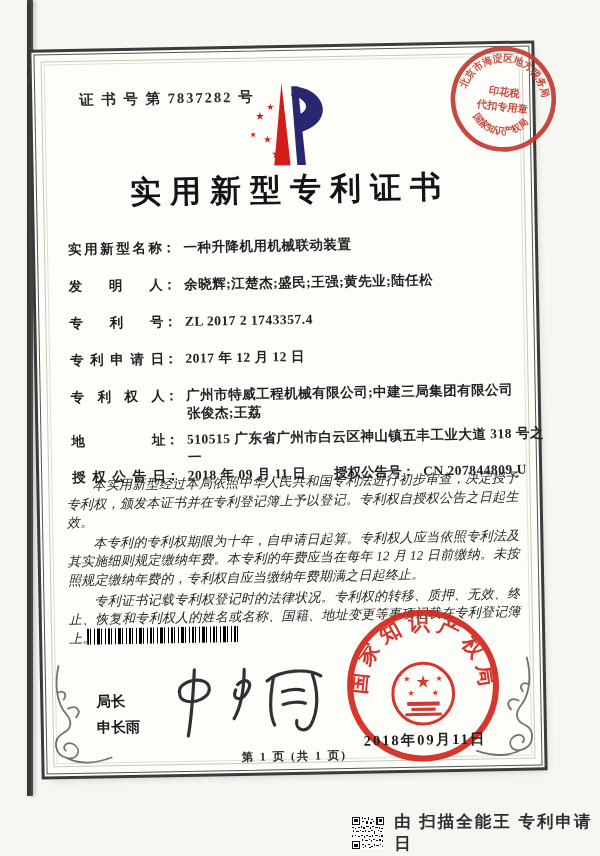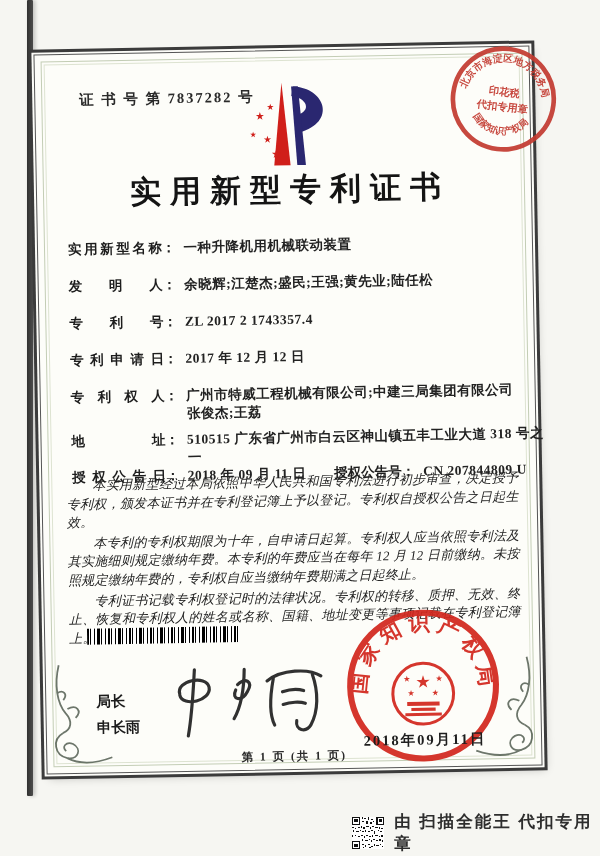--- a/index.html
+++ b/index.html
@@ -223,16 +223,16 @@
           <rect x="23" y="1" width="5" height="5"></rect>
           <rect x="1" y="23" width="5" height="5"></rect>
       </g>
       <g fill="#111">
         <rect x="2" y="2" width="3" height="3"></rect>
           <rect x="24" y="2" width="3" height="3"></rect>
           <rect x="2" y="24" width="3" height="3"></rect>
         <path d="M9 0h1v2h-1zM11 1h2v1h-2zM14 0h1v3h-1zM17 2h2v1h-2zM9 4h2v1h-2zM13 4h1v2h-1zM16 5h2v1h-2zM19 4h1v1h-1zM0 9h2v1H-2zM3 10h1v1h-1zM5 9h2v1H5zM8 8h1v2H8zM10 9h2v2h-2zM13 8h2v1h-2zM16 9h1v2h-1zM18 8h2v1h-2zM21 9h2v1h-2zM24 9h1v2h-1zM26 10h2v1h-2zM1 12h1v2H1zM4 13h2v1H4zM7 12h1v1H7zM9 13h2v1H9zM12 12h1v2h-1zM14 13h2v1h-2zM17 12h2v1h-2zM20 13h1v2h-1zM23 12h1v1h-1zM25 13h2v1h-2zM0 16h1v2H0zM3 16h1v1H3zM5 17h2v1H5zM8 16h2v1H8zM11 17h1v2h-1zM13 16h1v1h-1zM15 17h2v1h-2zM18 16h1v2h-1zM21 16h2v1h-2zM24 17h1v1h-1zM26 16h2v2h-2zM9 20h1v2H9zM12 21h2v1h-2zM15 20h1v1h-1zM17 21h1v2h-1zM19 20h2v1h-2zM22 21h1v1h-1zM24 20h2v2h-2zM27 21h1v2h-1zM9 24h2v1H9zM12 25h1v2h-1zM14 24h2v1h-2zM17 26h2v1h-2zM20 24h1v2h-1zM22 25h2v1h-2zM25 24h1v1h-1zM27 26h1v1h-1zM10 27h1v1h-1zM15 27h2v1h-2z"></path>
       </g>
     </svg>
-    <span class="wm-text">由 扫描全能王 代扣专用章</span>
+    <span class="wm-text">由 扫描全能王 专利申请日</span>
   </div>
 
 </div>
 
 </body></html>

